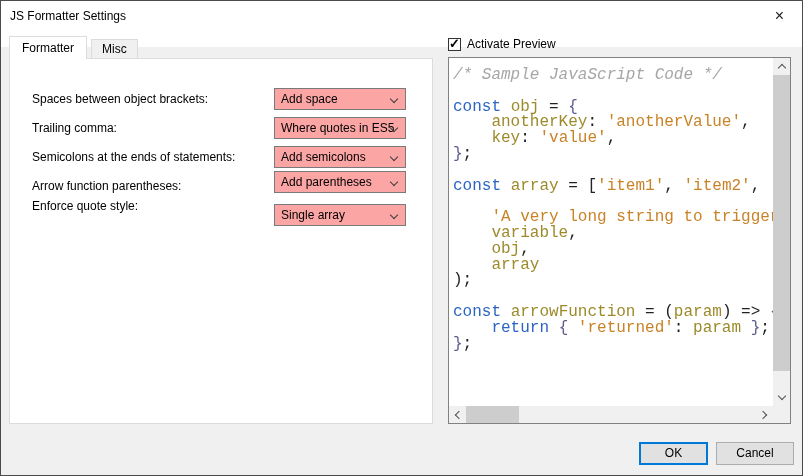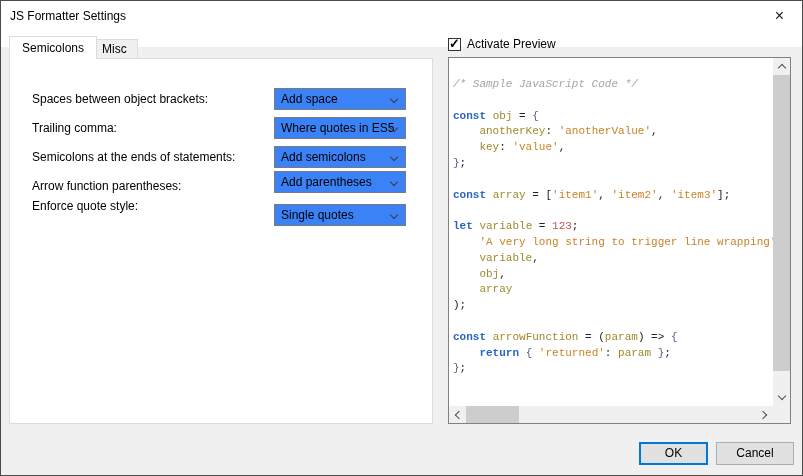--- a/index.html
+++ b/index.html
@@ -20,44 +20,44 @@
   .tab { position:absolute; font-size:12px; cursor:default; }
   .tab-active { left:8px; top:35px; height:23px; line-height:22px; padding:0 12px;
     background:#FFFFFF; border:1px solid #DCDCDC; border-bottom:none; z-index:3; }
   .tab-inactive { left:90px; top:38px; height:19px; line-height:18px; padding:0 10px;
     background:#F0F0F0; border:1px solid #DCDCDC; border-bottom:none; z-index:1; }
   .tab-panel { position:absolute; left:8px; top:57px; width:424px; height:366px;
     background:#FFFFFF; border:1px solid #DCDCDC; z-index:2; }
   
   .setting-label { position:absolute; left:22px; font-size:12px; white-space:nowrap; }
   .combo { position:absolute; left:264px; width:132px; height:22px;
-    background:#3b82f6; border:1px solid #7A7A7A;
+    background:#fca5a5; border:1px solid #7A7A7A;
     font-size:12px; line-height:20px; padding:0 8px 0 6px; cursor:default; white-space:nowrap; overflow:hidden; }
   .combo .chev { position:absolute; right:8px; top:7px; }
   .chev { display:inline-block; width:6px; height:6px;
     border-right:1px solid #3C3C3C; border-bottom:1px solid #3C3C3C;
     transform:rotate(45deg); }
   .row0 .combo{top:29px} .row0 .setting-label{top:33px}
   .row1 .combo{top:58px} .row1 .setting-label{top:62px}
   .row2 .combo{top:87px} .row2 .setting-label{top:91px}
   .row3 .combo{top:112px} .row3 .setting-label{top:120px}
   .row4 .combo{top:145px} .row4 .setting-label{top:140px}
   
   .checkbox-row { position:absolute; left:447px; top:36px; display:flex; align-items:center; cursor:default; }
   .checkbox-box { position:relative; width:13px; height:13px; background:#fff; border:1px solid #333; }
   .check-glyph { position:absolute; left:0px; top:-3px; font-size:13px; font-weight:bold; color:#000; }
   .checkbox-label { margin-left:6px; font-size:12px; }
   .preview { position:absolute; left:447px; top:56px; width:343px; height:367px;
     background:#FFFFFF; border:1px solid #818181; }
   .code-area { position:absolute; left:0; top:0; right:17px; bottom:17px;
-    overflow:hidden; padding:19px 0 0 4px;
-    font-family:"Liberation Mono", monospace; font-size:11px; line-height:15.8px; color:#222; }
+    overflow:hidden; padding:10px 0 0 4px;
+    font-family:"Liberation Mono", monospace; font-size:16px; line-height:15.8px; color:#222; }
   .code-line { white-space:pre; height:15.8px; }
   .tok-comment { color:#A6A6A6; font-style:italic; }
-  .tok-kw      { color:#2B64C5;font-weight:bold; }
+  .tok-kw      { color:#2B64C5; }
   .tok-ident   { color:#9D8A2B;text-align:center; }
   .tok-string  { color:#C98327; }
   .tok-num     { color:#C0504D; }
   .tok-plain   { color:#222222; }
   .tok-brace   { color:#5B5B8E; }
   
   .vscroll { position:absolute; top:0; right:0; bottom:17px; width:17px; background:#F0F0F0; }
   .hscroll { position:absolute; left:0; bottom:0; right:17px; height:17px; background:#F0F0F0; }
   .scroll-corner { position:absolute; right:0; bottom:0; width:17px; height:17px; background:#F0F0F0; }
   .sb-btn { position:absolute; width:17px; height:17px; background:#F0F0F0;
@@ -82,21 +82,21 @@
 <div class="dialog">
 
   <div class="titlebar">
     <span class="title-text">JS Formatter Settings</span>
     <div class="close-btn">
       <span>×</span>
     </div>
   </div>
 
   <div class="tab tab-active">
-    <span>Semicolons</span>
+    <span>Formatter</span>
   </div>
   <div class="tab tab-inactive">
     <span>Misc</span>
   </div>
 
   <div class="tab-panel">
     <div class="row0">
       <span class="setting-label">Spaces between object brackets:</span>
       <div class="combo">
         <span>Add space</span>
@@ -120,21 +120,21 @@
     <div class="row3">
       <span class="setting-label">Arrow function parentheses:</span>
       <div class="combo">
         <span>Add parentheses</span>
         <span class="chev"></span>
       </div>
     </div>
     <div class="row4">
       <span class="setting-label">Enforce quote style:</span>
       <div class="combo">
-        <span>Single quotes</span>
+        <span>Single array</span>
         <span class="chev"></span>
       </div>
     </div>
   </div>
 
   <div class="checkbox-row">
     <span class="checkbox-box">
       <span class="check-glyph">✓</span>
     </span>
     <span class="checkbox-label">Activate Preview</span>
@@ -144,21 +144,20 @@
     <div class="code-area">
         <div class="code-line"><span class="tok-comment">/* Sample JavaScript Code */</span></div>
         <div class="code-line">&nbsp;</div>
         <div class="code-line"><span class="tok-kw">const</span><span class="tok-plain"> </span><span class="tok-ident">obj</span><span class="tok-plain"> = </span><span class="tok-brace">{</span></div>
         <div class="code-line"><span class="tok-plain">    </span><span class="tok-ident">anotherKey</span><span class="tok-plain">: </span><span class="tok-string">'anotherValue'</span><span class="tok-plain">,</span></div>
         <div class="code-line"><span class="tok-plain">    </span><span class="tok-ident">key</span><span class="tok-plain">: </span><span class="tok-string">'value'</span><span class="tok-plain">,</span></div>
         <div class="code-line"><span class="tok-brace">}</span><span class="tok-plain">;</span></div>
         <div class="code-line">&nbsp;</div>
         <div class="code-line"><span class="tok-kw">const</span><span class="tok-plain"> </span><span class="tok-ident">array</span><span class="tok-plain"> = [</span><span class="tok-string">'item1'</span><span class="tok-plain">, </span><span class="tok-string">'item2'</span><span class="tok-plain">, </span><span class="tok-string">'item3'</span><span class="tok-plain">];</span></div>
         <div class="code-line">&nbsp;</div>
-        <div class="code-line"><span class="tok-kw">let</span><span class="tok-plain"> </span><span class="tok-ident">variable</span><span class="tok-plain"> = </span><span class="tok-num">123</span><span class="tok-plain">;</span></div>
         <div class="code-line"><span class="tok-plain">    </span><span class="tok-string">'A very long string to trigger line wrapping'</span></div>
         <div class="code-line"><span class="tok-plain">    </span><span class="tok-ident">variable</span><span class="tok-plain">,</span></div>
         <div class="code-line"><span class="tok-plain">    </span><span class="tok-ident">obj</span><span class="tok-plain">,</span></div>
         <div class="code-line"><span class="tok-plain">    </span><span class="tok-ident">array</span></div>
         <div class="code-line"><span class="tok-plain">);</span></div>
         <div class="code-line">&nbsp;</div>
         <div class="code-line"><span class="tok-kw">const</span><span class="tok-plain"> </span><span class="tok-ident">arrowFunction</span><span class="tok-plain"> = (</span><span class="tok-ident">param</span><span class="tok-plain">) =&gt; </span><span class="tok-brace">{</span></div>
         <div class="code-line"><span class="tok-plain">    </span><span class="tok-kw">return</span><span class="tok-plain"> </span><span class="tok-brace">{</span><span class="tok-plain"> </span><span class="tok-string">'returned'</span><span class="tok-plain">: </span><span class="tok-ident">param</span><span class="tok-plain"> </span><span class="tok-brace">}</span><span class="tok-plain">;</span></div>
         <div class="code-line"><span class="tok-brace">}</span><span class="tok-plain">;</span></div>
       </div>

